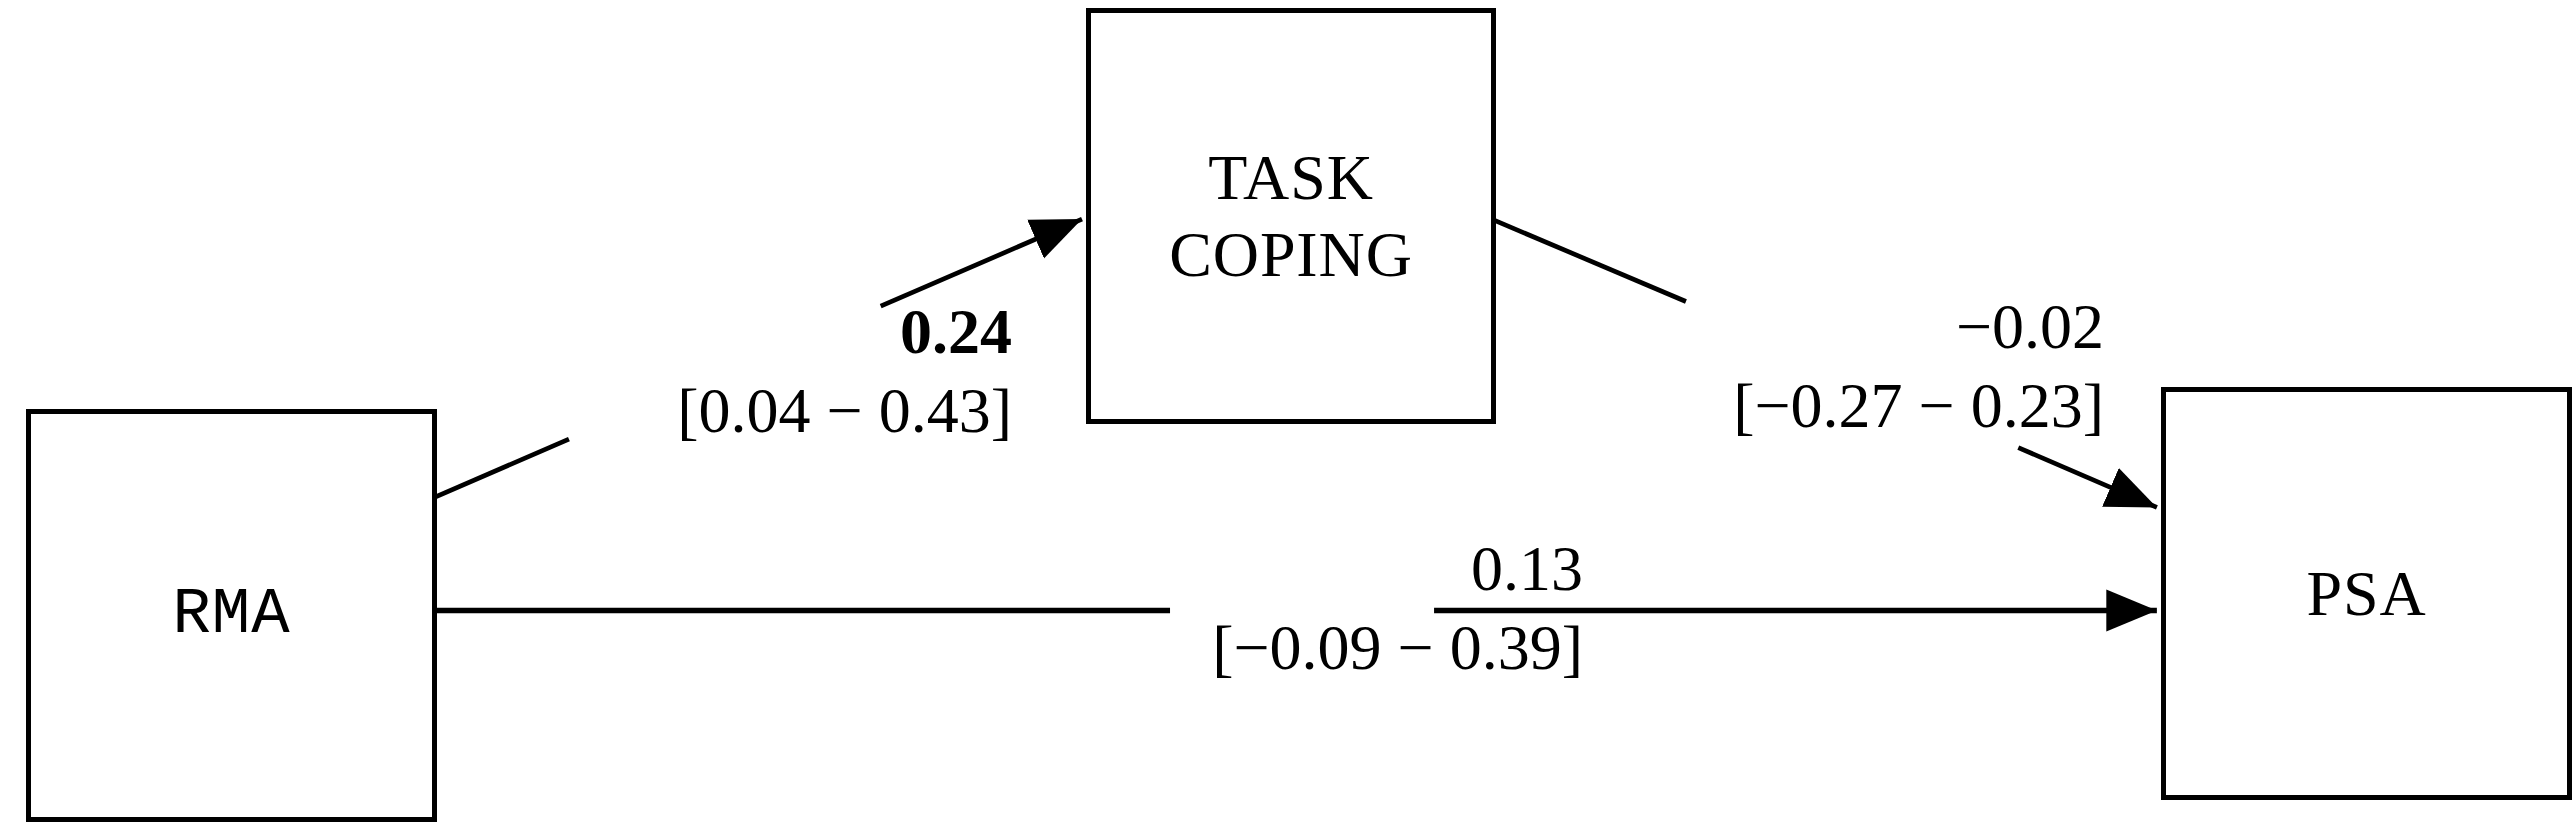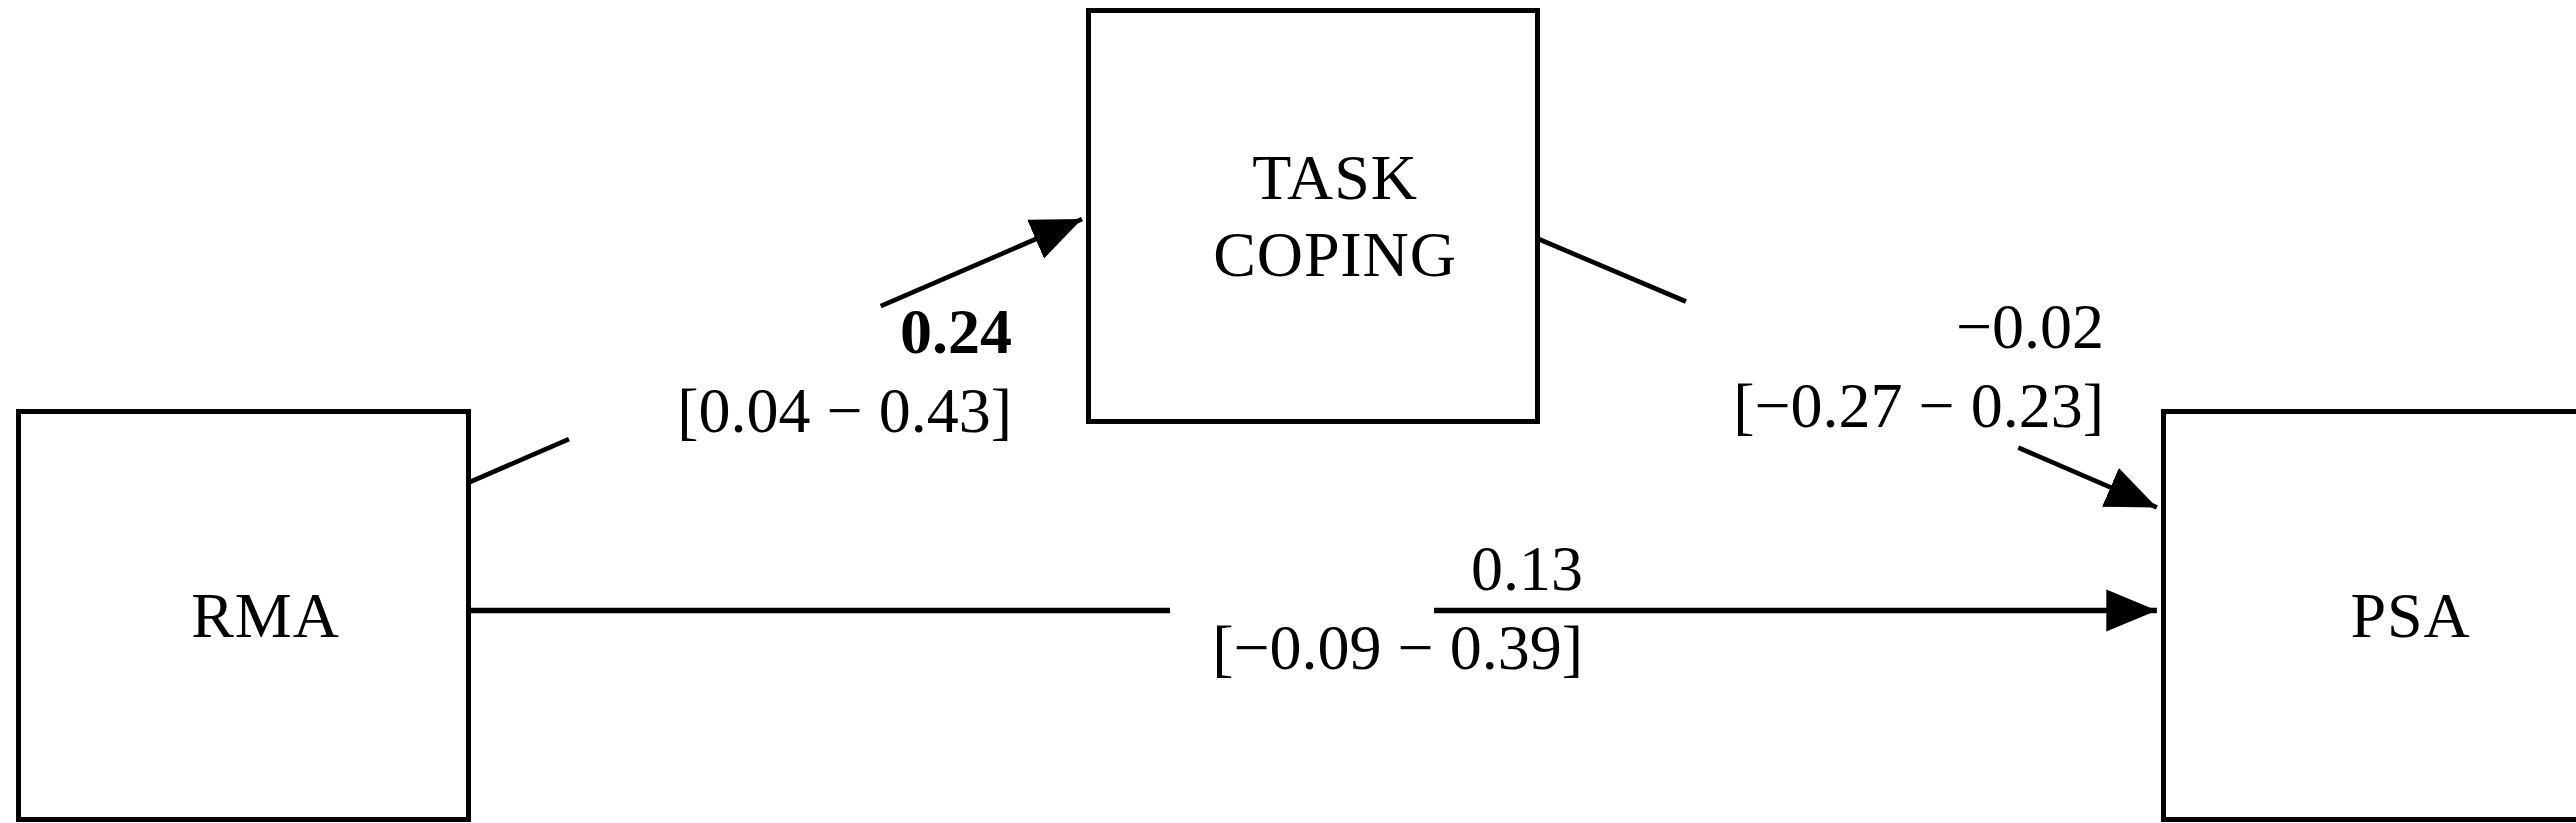--- a/index.html
+++ b/index.html
@@ -27,25 +27,24 @@
     border: 5.6px solid #000000;
     background: #ffffff;
     display: flex;
     flex-direction: column;
     align-items: center;
     justify-content: center;
     text-align: center;
     font-size: 64px;
     line-height: 77px;
     letter-spacing: 0.9px;
-    padding-left: 44px;
   }
-  .node-rma   { left: 16px;   top: 409px; width: 401px; height: 403px; }
+  .node-rma   { left: 26px;   top: 409px; width: 401px; height: 403px; font-family: Liberation Mono, monospace; }
   .node-task  { left: 1086px; top: 7.5px;   width: 400px; height: 406px; }
-  .node-psa   { left: 2161px; top: 409px; width: 401px; height: 403px; justify-content: center; }
+  .node-psa   { left: 2161px; top: 387px; width: 401px; height: 403px; justify-content: center; }
 
   .path-label {
     position: absolute;
     width: 562px;
     text-align: right;
     font-size: 64px;
     line-height: 79px;
     white-space: nowrap;
   }
   .label-a { left: 450px;  top: 292px; }

